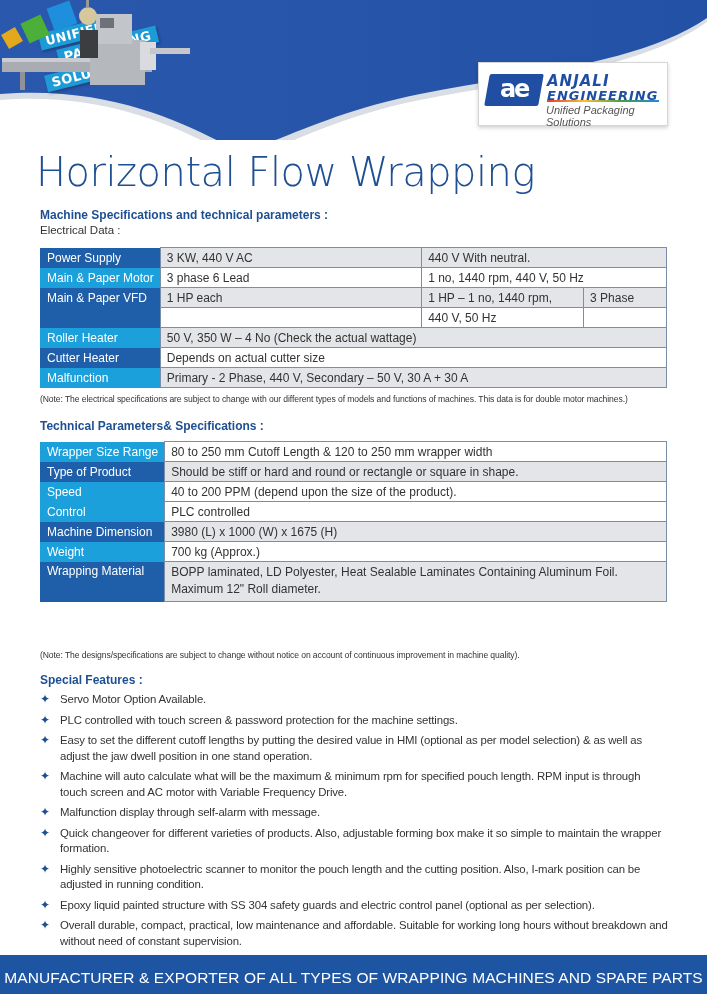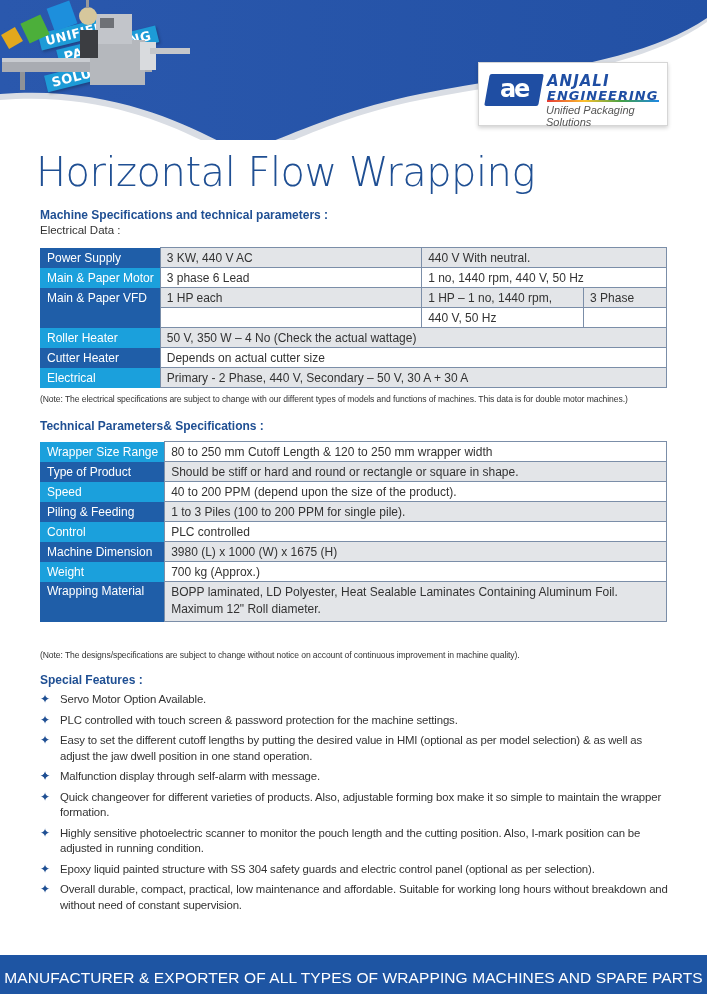--- a/index.html
+++ b/index.html
@@ -140,21 +140,21 @@
   </tr>
   <tr class="light shade">
     <td class="label">Roller Heater</td>
     <td class="val" colspan="3">50 V, 350 W – 4 No (Check the actual wattage)</td>
   </tr>
   <tr class="dark plain">
     <td class="label">Cutter Heater</td>
     <td class="val" colspan="3">Depends on actual cutter size</td>
   </tr>
   <tr class="light shade">
-    <td class="label">Electrical</td>
+    <td class="label">Malfunction</td>
     <td class="val" colspan="3">Primary - 2 Phase, 440 V, Secondary – 50 V, 30 A + 30 A</td>
   </tr>
 </tbody>
   </table>
 
 <div class="note" style="top:394px;">(Note: The electrical specifications are subject to change with our different types of models and functions of machines. This data is for double motor machines.)</div>
 
 <div class="section-head" style="top:419px;">Technical Parameters&amp; Specifications :</div>
 
 <table class="spec" style="top:441px;">
@@ -168,24 +168,20 @@
     <td class="val">80 to 250 mm Cutoff Length &amp; 120 to 250 mm wrapper width</td>
   </tr>
   <tr class="dark shade">
     <td class="label">Type of Product</td>
     <td class="val">Should be stiff or hard and round or rectangle or square in shape.</td>
   </tr>
   <tr class="light plain">
     <td class="label">Speed</td>
     <td class="val">40 to 200 PPM (depend upon the size of the product).</td>
   </tr>
-  <tr class="dark shade">
-    <td class="label">Piling &amp; Feeding</td>
-    <td class="val">1 to 3 Piles (100 to 200 PPM for single pile).</td>
-  </tr>
   <tr class="light plain">
     <td class="label">Control</td>
     <td class="val">PLC controlled</td>
   </tr>
   <tr class="dark shade">
     <td class="label">Machine Dimension</td>
     <td class="val">3980 (L) x 1000 (W) x 1675 (H)</td>
   </tr>
   <tr class="light plain">
     <td class="label">Weight</td>
@@ -202,21 +198,21 @@
   </table>
 
 <div class="note" style="top:650px;">(Note: The designs/specifications are subject to change without notice on account of continuous improvement in machine quality).</div>
 
 <div class="section-head" style="top:673px;">Special Features :</div>
 
 <ul class="features">
   <li><span class="bullet">✦</span><span>Servo Motor Option Available.</span></li>
   <li><span class="bullet">✦</span><span>PLC controlled with touch screen &amp; password protection for the machine settings.</span></li>
   <li><span class="bullet">✦</span><span>Easy to set the different cutoff lengths by putting the desired value in HMI (optional as per model selection) &amp; as well as adjust the jaw dwell position in one stand operation.</span></li>
-  <li><span class="bullet">✦</span></li>
+  <li><span class="bullet">✦</span><span>Machine will auto calculate what will be the maximum &amp; minimum rpm for specified pouch length. RPM input is through touch screen and AC motor with Variable Frequency Drive.</span></li>
   <li><span class="bullet">✦</span><span>Malfunction display through self-alarm with message.</span></li>
   <li><span class="bullet">✦</span><span>Quick changeover for different varieties of products. Also, adjustable forming box make it so simple to maintain the wrapper formation.</span></li>
   <li><span class="bullet">✦</span><span>Highly sensitive photoelectric scanner to monitor the pouch length and the cutting position. Also, I-mark position can be adjusted in running condition.</span></li>
   <li><span class="bullet">✦</span><span>Epoxy liquid painted structure with SS 304 safety guards and electric control panel (optional as per selection).</span></li>
   <li><span class="bullet">✦</span><span>Overall durable, compact, practical, low maintenance and affordable. Suitable for working long hours without breakdown and without need of constant supervision.</span></li>
 </ul>
 
 <div class="footer">MANUFACTURER &amp; EXPORTER OF ALL TYPES OF WRAPPING MACHINES AND SPARE PARTS</div>
 
 </body></html>

